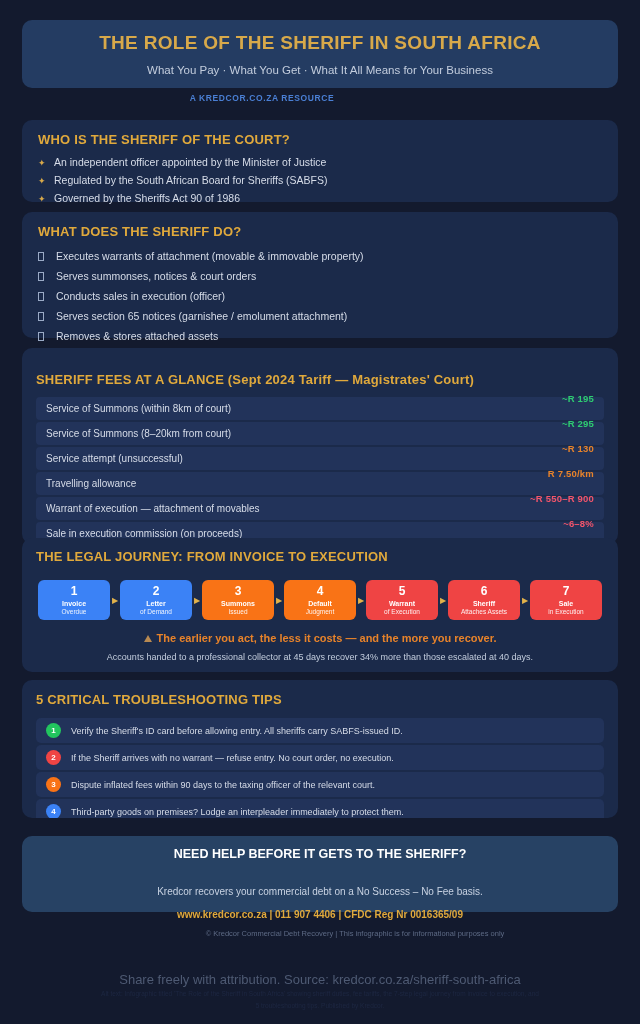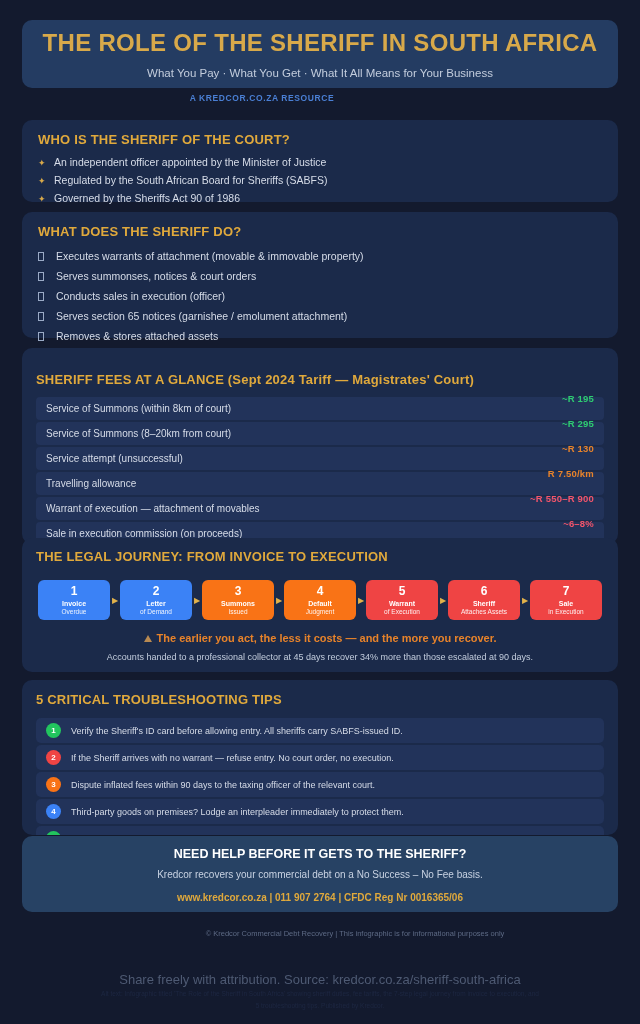--- a/index.html
+++ b/index.html
@@ -11,21 +11,21 @@
   }
   .page { position: relative; width: 640px; height: 1024px; }
 
   
   .hero {
     position: absolute; left: 22px; top: 20px; width: 596px; height: 68px;
     background: #243c62; border-radius: 10px;
     display: flex; flex-direction: column; align-items: center; justify-content: center;
   }
   .hero-title {
-    color: #d8a94a; font-size: 24px; font-weight: bold; letter-spacing: .3px;
+    color: #d8a94a; font-size: 19px; font-weight: bold; letter-spacing: .3px;
   }
   .hero-sub { color: #c3cddd; font-size: 11.5px; margin-top: 10px; }
   .resource-line {
     position: absolute; left: 0; top: 93px; width: 524px; text-align: center;
     color: #4a7fd4; font-size: 8.5px; font-weight: bold; letter-spacing: .6px;
   }
 
   
   .panel {
     position: absolute; left: 22px; width: 596px;
@@ -95,40 +95,40 @@
   .warn-tri {
     display: inline-block; width: 0; height: 0; margin-right: 5px;
     border-left: 4px solid transparent; border-right: 4px solid transparent;
     border-bottom: 7px solid #b98a52; vertical-align: 0px;
   }
   .journey-note {
     text-align: center; margin-top: 8px; color: #c3cddd; font-size: 9px;
   }
 
   
-  #tips { top: 680px; height: 155px; padding: 12px 14px 0 14px; overflow: hidden; }
+  #tips { top: 680px; height: 138px; padding: 12px 14px 0 14px; overflow: hidden; }
   .tip-rows { margin-top: 11px; }
   .tip-row {
     height: 25px; background: #22335a; border-radius: 5px; margin-bottom: 2px;
     display: flex; align-items: center; padding: 0 10px;
   }
   .tip-badge {
     flex: none; width: 15px; height: 15px; border-radius: 50%;
     color: #fff; font-size: 8px; font-weight: bold;
     display: flex; align-items: center; justify-content: center;
   }
   .tip-text { color: #d6dce8; font-size: 9px; margin-left: 10px; }
 
   
   #cta {
     top: 836px; height: 76px; background: #274264;
     padding-top: 11px; text-align: center; z-index: 5;
   }
   .cta-title { color: #ffffff; font-size: 12.5px; font-weight: bold; }
-  .cta-sub { color: #c8d2e2; font-size: 10px; margin-top: 8px; }
+  .cta-sub { color: #c8d2e2; font-size: 10px; margin-top: 25px; }
   .cta-contact { color: #e0a93c; font-size: 10px; font-weight: bold; margin-top: 12px; }
 
   
   .footer { position: absolute; left: 0; width: 640px; text-align: center; }
   #foot1 { top: 929px; color: #6a7siblings; margin-left: 35px; }
   #foot1 { top: 929px; color: #5d6a85; font-size: 7.5px; }
   #foot2 { top: 972px; color: #4e5a73; font-size: 13px; }
   .alt-text {
     position: absolute; left: 100px; top: 988px; width: 440px; text-align: center;
     color: #1d2742; font-size: 6.5px; line-height: 1.9;
@@ -264,21 +264,21 @@
       <span class="step-arrow">▶</span>
       <div class="step" style="background:#ef4444">
         <span class="step-num">7</span>
         <span class="step-l1">Sale</span>
         <span class="step-l2">in Execution</span>
       </div>
     </div>
     <div class="journey-warn">
       <span class="warn-tri"></span><span>The earlier you act, the less it costs — and the more you recover.</span>
     </div>
-    <div class="journey-note">Accounts handed to a professional collector at 45 days recover 34% more than those escalated at 90 days.</div>
+    <div class="journey-note">Accounts handed to a professional collector at 45 days recover 34% more than those escalated at 40 days.</div>
   </div>
 
   <div class="panel" id="tips">
     <div class="panel-title">5 CRITICAL TROUBLESHOOTING TIPS</div>
     <div class="tip-rows">
       <div class="tip-row">
         <span class="tip-badge" style="background:#22c55e">1</span>
         <span class="tip-text">Verify the Sheriff's ID card before allowing entry. All sheriffs carry SABFS-issued ID.</span>
       </div>
       <div class="tip-row">
@@ -296,20 +296,20 @@
       <div class="tip-row">
         <span class="tip-badge" style="background:#22c55e">5</span>
         <span class="tip-text">Ask for an itemised invoice and check it against the published tariff before paying.</span>
       </div>
     </div>
   </div>
 
   <div class="panel" id="cta">
     <div class="cta-title">NEED HELP BEFORE IT GETS TO THE SHERIFF?</div>
     <div class="cta-sub">Kredcor recovers your commercial debt on a No Success – No Fee basis.</div>
-    <div class="cta-contact">www.kredcor.co.za  |  011 907 2764  |  CFDC Reg Nr 0016365/06</div>
+    <div class="cta-contact">www.kredcor.co.za  |  011 907 4406  |  CFDC Reg Nr 0016365/09</div>
   </div>
 
   <div class="footer" id="foot1">© Kredcor Commercial Debt Recovery  |  This infographic is for informational purposes only</div>
   <div class="footer" id="foot2">Share freely with attribution. Source: kredcor.co.za/sheriff-south-africa</div>
   <div class="alt-text">Alt text: Infographic titled 'The Role of the Sheriff in South Africa' showing sheriff duties, fee tariffs, the 7-step legal journey from invoice to execution, and 5 troubleshooting tips. Published by Kredcor.</div>
 
 </div>
 
 </body></html>

